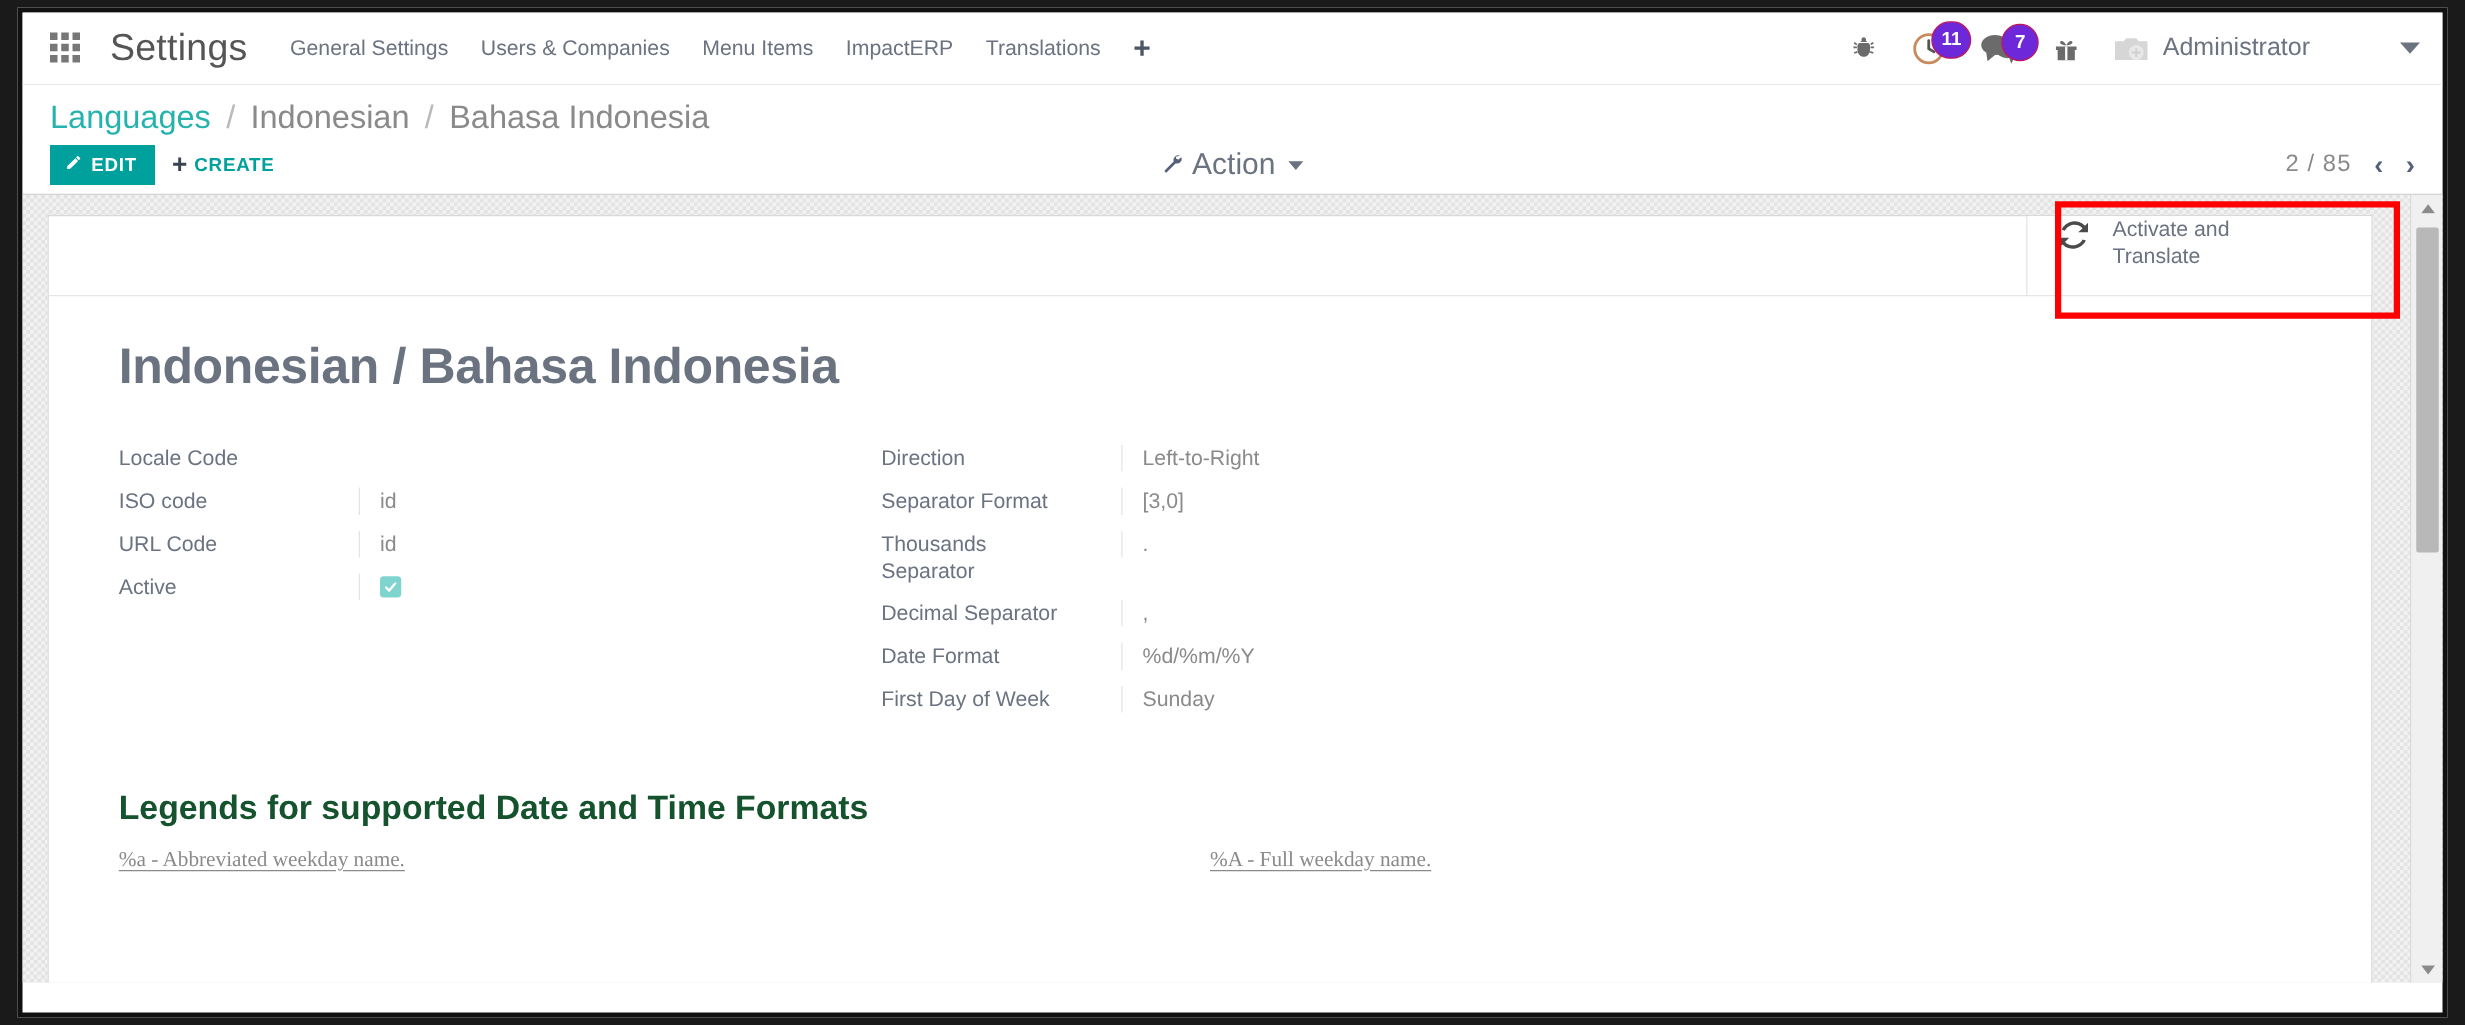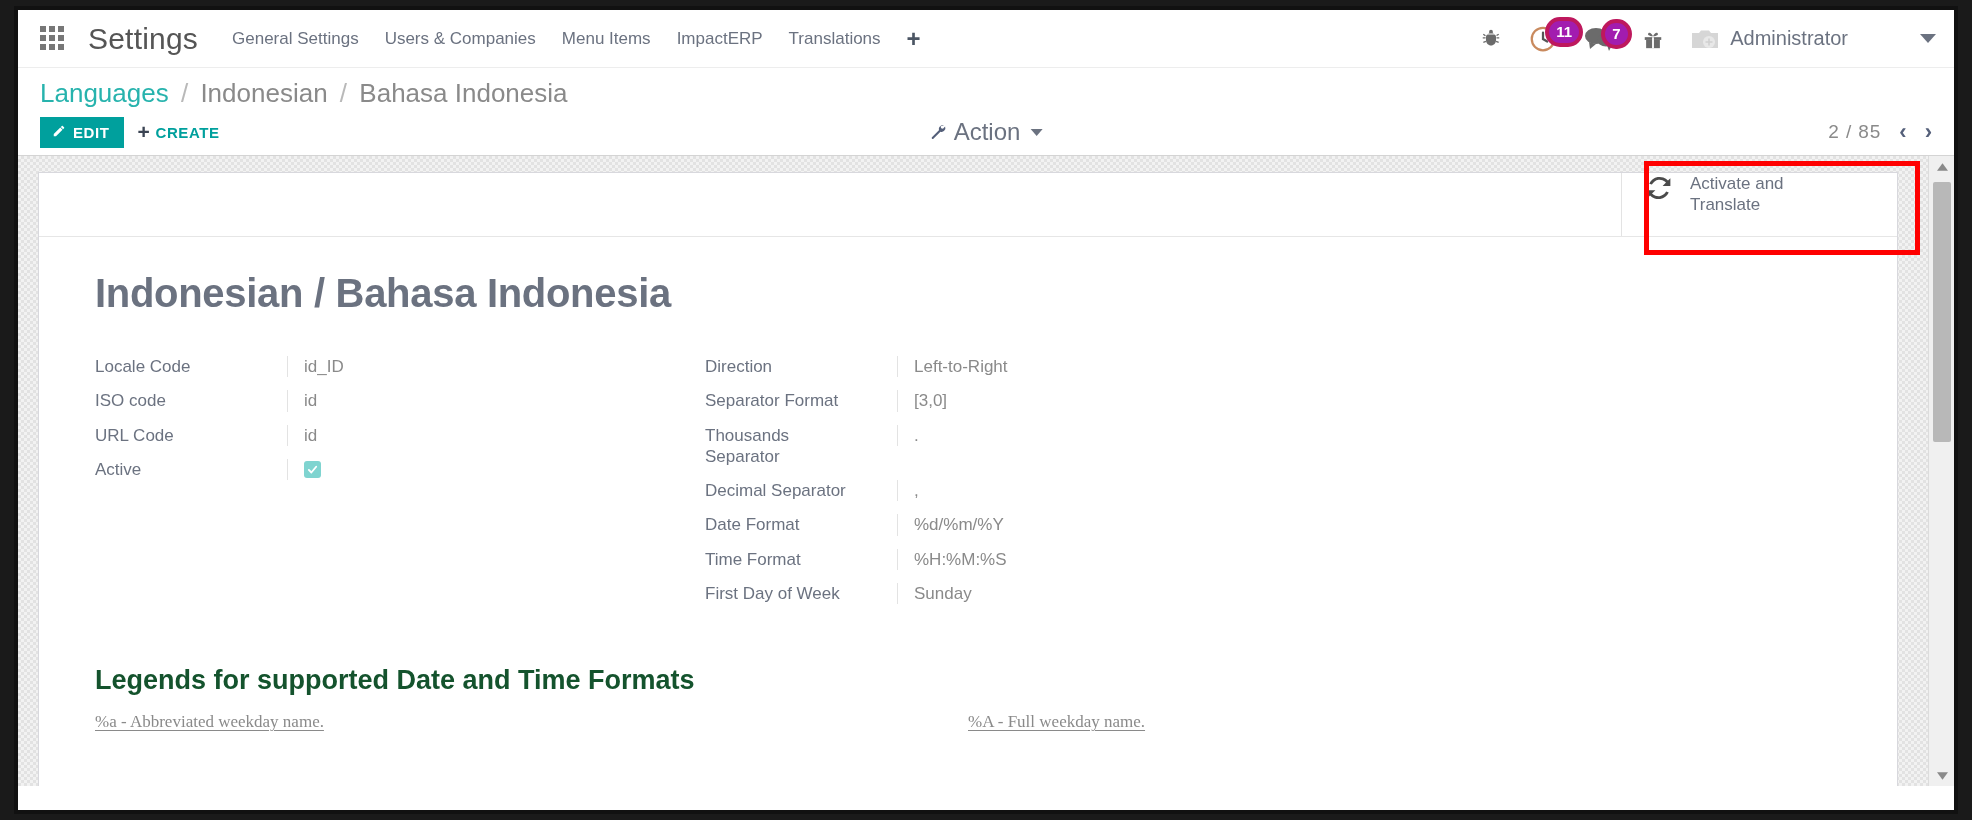--- a/index.html
+++ b/index.html
@@ -70,27 +70,27 @@
     align-items: center;
     gap: 26px;
   }
   .sys-icon { position: relative; display: flex; align-items: center; cursor: pointer; }
   .sys-icon svg { display: block; }
   .badge {
     position: absolute;
     left: 17px; top: -7px;
     min-width: 30px; height: 30px;
     border-radius: 15px;
-    background: #a21caf;
+    background: #6d28d9;
     color: #ffffff;
     font-size: 15px;
     font-weight: 700;
     display: flex; align-items: center; justify-content: center;
     padding: 0 7px;
-    border: 4px solid #be185d;
+    border: 1px solid #be185d;
   }
   #user-block { display: flex; align-items: center; gap: 10px; cursor: pointer; }
   #avatar {
     width: 30px; height: 24px;
     position: relative;
   }
   #user-name { font-size: 20px; color: #6b7280; white-space: nowrap; }
   #caret-down {
     margin-left: 46px;
     width: 0; height: 0;
@@ -435,21 +435,20 @@
       <div id="form-body">
 
         <div id="record-title">Indonesian / Bahasa Indonesia</div>
 
         <div id="field-grid">
 
           <div class="col">
 
             <div class="fld">
               <div class="fld-label">Locale Code</div>
-              <div class="fld-value">id_ID</div>
             </div>
 
             <div class="fld">
               <div class="fld-label">ISO code</div>
               <div class="fld-value">id</div>
             </div>
 
             <div class="fld">
               <div class="fld-label">URL Code</div>
               <div class="fld-value">id</div>
@@ -487,24 +486,20 @@
             <div class="fld">
               <div class="fld-label">Decimal Separator</div>
               <div class="fld-value">,</div>
             </div>
 
             <div class="fld">
               <div class="fld-label">Date Format</div>
               <div class="fld-value">%d/%m/%Y</div>
             </div>
 
-            <div class="fld">
-              <div class="fld-label">Time Format</div>
-              <div class="fld-value">%H:%M:%S</div>
-            </div>
 
             <div class="fld">
               <div class="fld-label">First Day of Week</div>
               <div class="fld-value">Sunday</div>
             </div>
           </div>
         </div>
 
         <div id="legend-title">Legends for supported Date and Time Formats</div>
 

